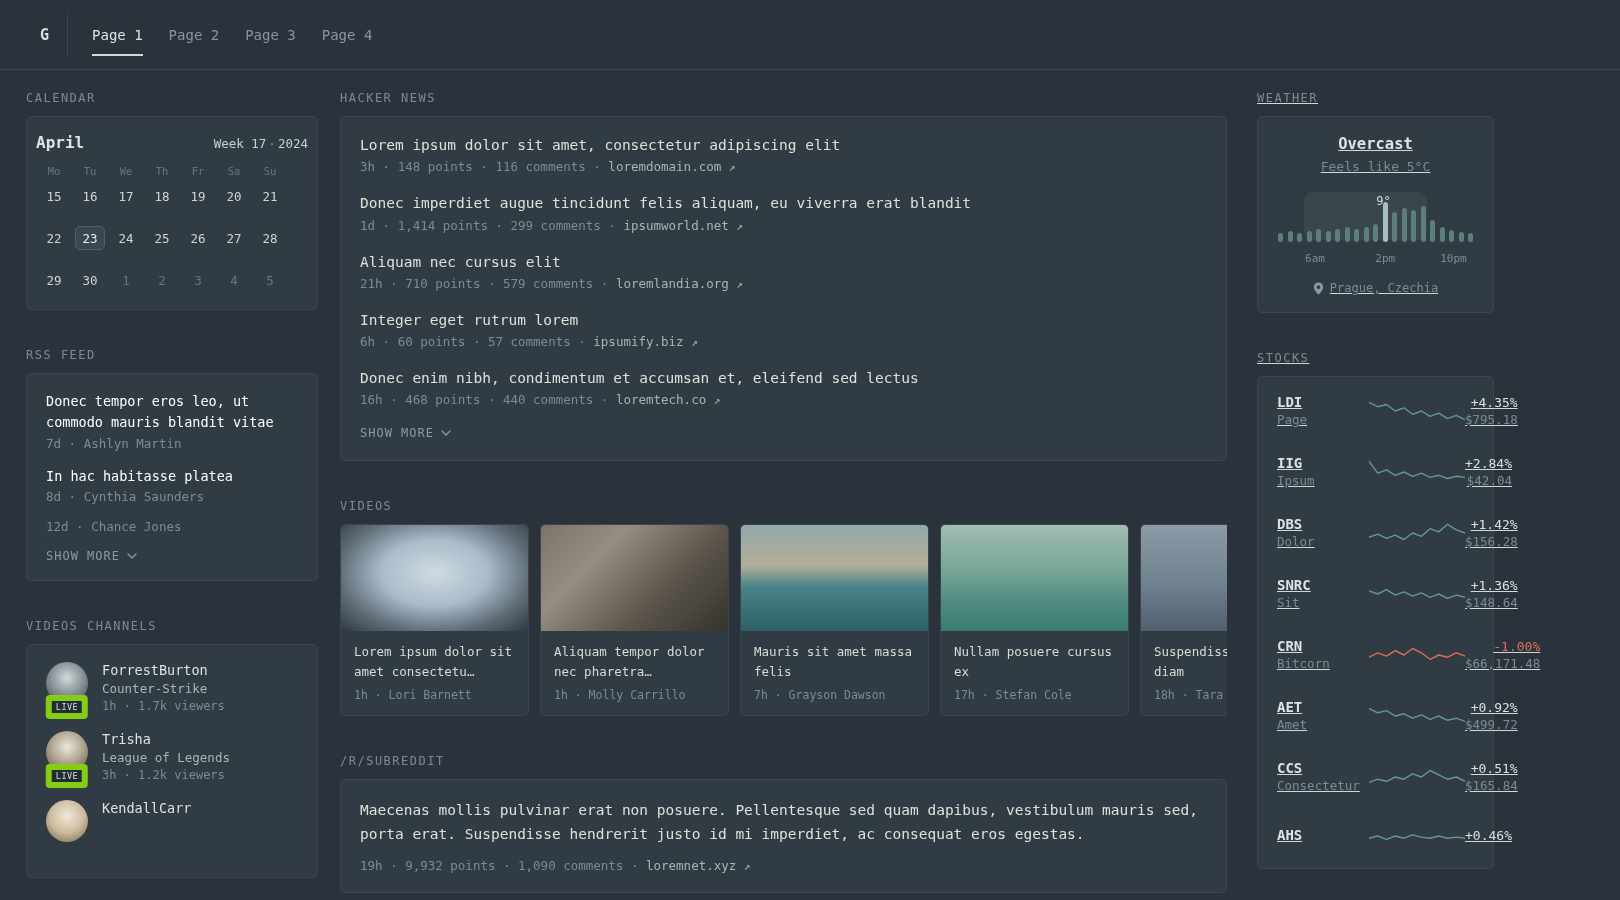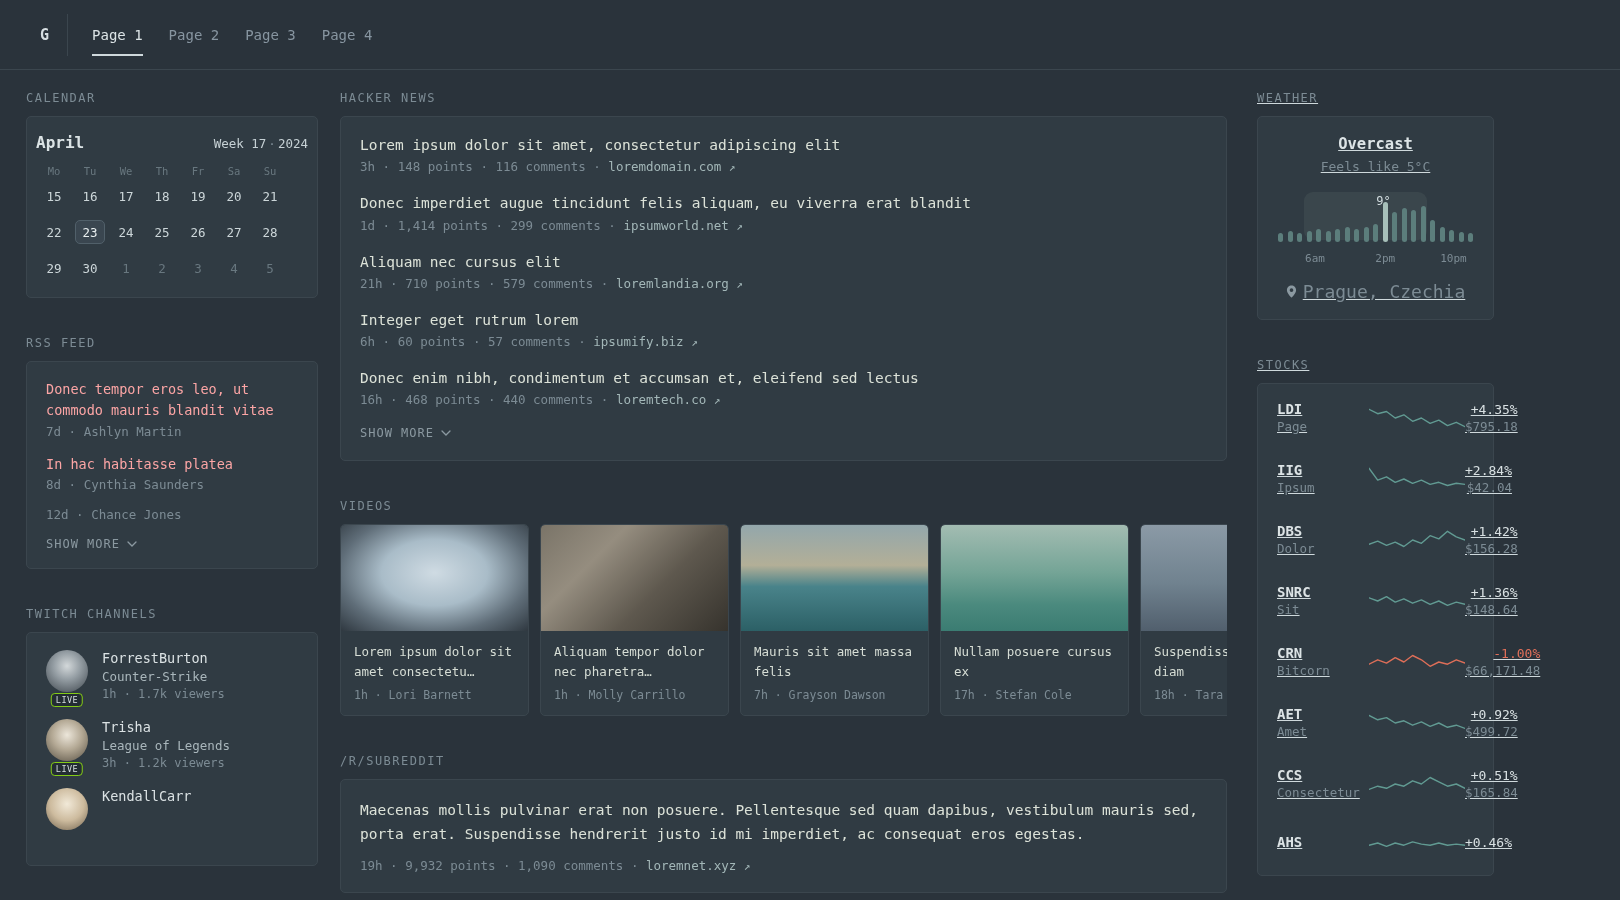--- a/index.html
+++ b/index.html
@@ -25,39 +25,39 @@
   .card{background:#303b43;border:1px solid #3b464e;border-radius:5px;}
   .pad{padding:17px 19px;}
   .dim{color:#7c8b94;}
 
   
   .cal-card{padding:16px 9px 17px;}
   .cal-head{display:flex;justify-content:space-between;align-items:baseline;margin-bottom:13px;}
   .cal-month{font-size:16px;font-weight:600;color:#dbe3e5;}
   .cal-week{font-size:12.5px;color:#c6d1d5;}
   .cal-week .dim-dot{color:#7c8b94;padding:0 2px;}
-  .cal-grid{display:grid;grid-template-columns:repeat(7,36px);row-gap:12px;}
+  .cal-grid{display:grid;grid-template-columns:repeat(7,36px);row-gap:18px;}
   .cal-dow{margin-bottom:7px;}
   .dow{font-size:10.5px;color:#68777f;text-align:center;}
   .day{width:30px;height:24px;margin:0 auto;display:flex;align-items:center;justify-content:center;font-size:12.5px;color:#ccd6d9;border:1px solid transparent;border-radius:5px;cursor:pointer;}
   .day.selected{background:#3a4650;border-color:#51606a;color:#e8eeef;}
   .day.dim-day{color:#68777f;}
 
   
   .feed-item{margin-bottom:15px;cursor:pointer;}
-  .feed-title{font-size:13.5px;line-height:1.58;color:#fca5a5;}
+  .feed-title{font-size:13.5px;line-height:1.58;color:#ffffff;}
   .feed-meta{font-size:12.5px;margin-top:2px;}
   .show-more{display:flex;align-items:center;gap:7px;color:#8b99a1;font-size:12px;letter-spacing:1px;margin-top:14px;padding:0;}
   .chev{width:10px;height:6px;}
 
   
   .channel{display:flex;gap:14px;margin-bottom:18px;cursor:pointer;}
   .avatar-wrap{position:relative;width:42px;flex:none;}
   .avatar{width:42px;height:42px;border-radius:50%;}
-  .live-badge{position:absolute;left:50%;transform:translateX(-50%);bottom:-6px;background:#232c33;border:1px solid #84cc16;border-radius:4px;font-size:8.5px;letter-spacing:.5px;padding:1px 4px;color:#d6dee0;white-space:nowrap;}
+  .live-badge{position:absolute;left:50%;transform:translateX(-50%);bottom:-6px;background:#232c33;border:6px solid #84cc16;border-radius:4px;font-size:8.5px;letter-spacing:.5px;padding:1px 4px;color:#d6dee0;white-space:nowrap;}
   .live-badge:empty{display:none;}
   .channel-name{font-size:13.5px;color:#dbe2e4;}
   .channel-game{font-size:12.5px;color:#a9b6bb;margin-top:3px;}
   .channel-meta{font-size:12px;margin-top:3px;}
 
   
   .pad-lg{padding:18px 19px 20px;}
   .hn-item{margin-bottom:19px;cursor:pointer;}
   .hn-title{font-size:14.5px;color:#dce2d8;line-height:1.4;}
   .hn-meta{font-size:12.5px;margin-top:4px;}
@@ -83,21 +83,21 @@
   .wx-feels{font-size:13px;margin-top:6px;}
   .wx-chart{position:relative;margin-top:14px;padding:0 2px;}
   .wx-daylight{position:absolute;left:14%;width:62%;top:-2px;bottom:26px;background:rgba(195,220,205,0.07);border-radius:9px;}
   .wx-peak{position:absolute;top:0;left:54%;transform:translateX(-50%);font-size:12px;color:#d2dcdf;}
   .wx-bars{display:flex;justify-content:space-between;align-items:flex-end;height:48px;margin-top:20px;position:relative;}
   .wx-bar{width:5px;border-radius:2.5px;background:#5c7e7c;}
   .wx-bar.peak{background:#a7c0ba;}
   .wx-times{position:relative;height:14px;margin-top:10px;font-size:11px;}
   .wx-times span{position:absolute;transform:translateX(-50%);top:0;}
   .t0{left:19%;} .t1{left:55%;} .t2{left:90%;}
-  .wx-loc{display:flex;align-items:center;justify-content:center;gap:6px;margin-top:15px;font-size:18px;}
+  .wx-loc{display:flex;align-items:center;justify-content:center;gap:6px;margin-top:15px;font-size:12px;}
   .pin{width:11px;height:13px;fill:#8b99a1;}
 
   
   .stocks-card{padding:3px 19px;}
   .stock-row{display:flex;align-items:center;padding:14px 0;cursor:pointer;}
   .stock-id{width:92px;flex:none;}
   .stock-ticker{font-size:14px;font-weight:700;color:#dce3e5;}
   .stock-name{font-size:12.5px;margin-top:2px;}
   .spark{width:96px;height:30px;flex:none;}
   .stock-values{flex:1;text-align:right;}
@@ -192,21 +192,21 @@
         <button class="show-more">
           <span>SHOW MORE</span>
           <svg class="chev" viewBox="0 0 10 6">
               <path d="M1 1l4 4 4-4" fill="none" stroke="#8b99a1" stroke-width="1.3" stroke-linecap="round"></path>
             </svg>
         </button>
       </div>
     </section>
 
     <section class="widget">
-      <h2 class="sec-title">TWITCH CHANNELS</h2>
+      <h2 class="sec-title">VIDEOS CHANNELS</h2>
       <div class="card pad">
 
           <div class="channel">
             <div class="avatar-wrap">
               <div class="avatar" style="background: radial-gradient(circle at 50% 38%, rgb(211, 216, 218) 0%, rgb(149, 158, 164) 40%, rgb(60, 68, 75) 100%);"></div>
               <span class="live-badge">LIVE</span>
             </div>
             <div>
               <div class="channel-name">ForrestBurton</div>
               <div class="channel-game">Counter-Strike</div>

